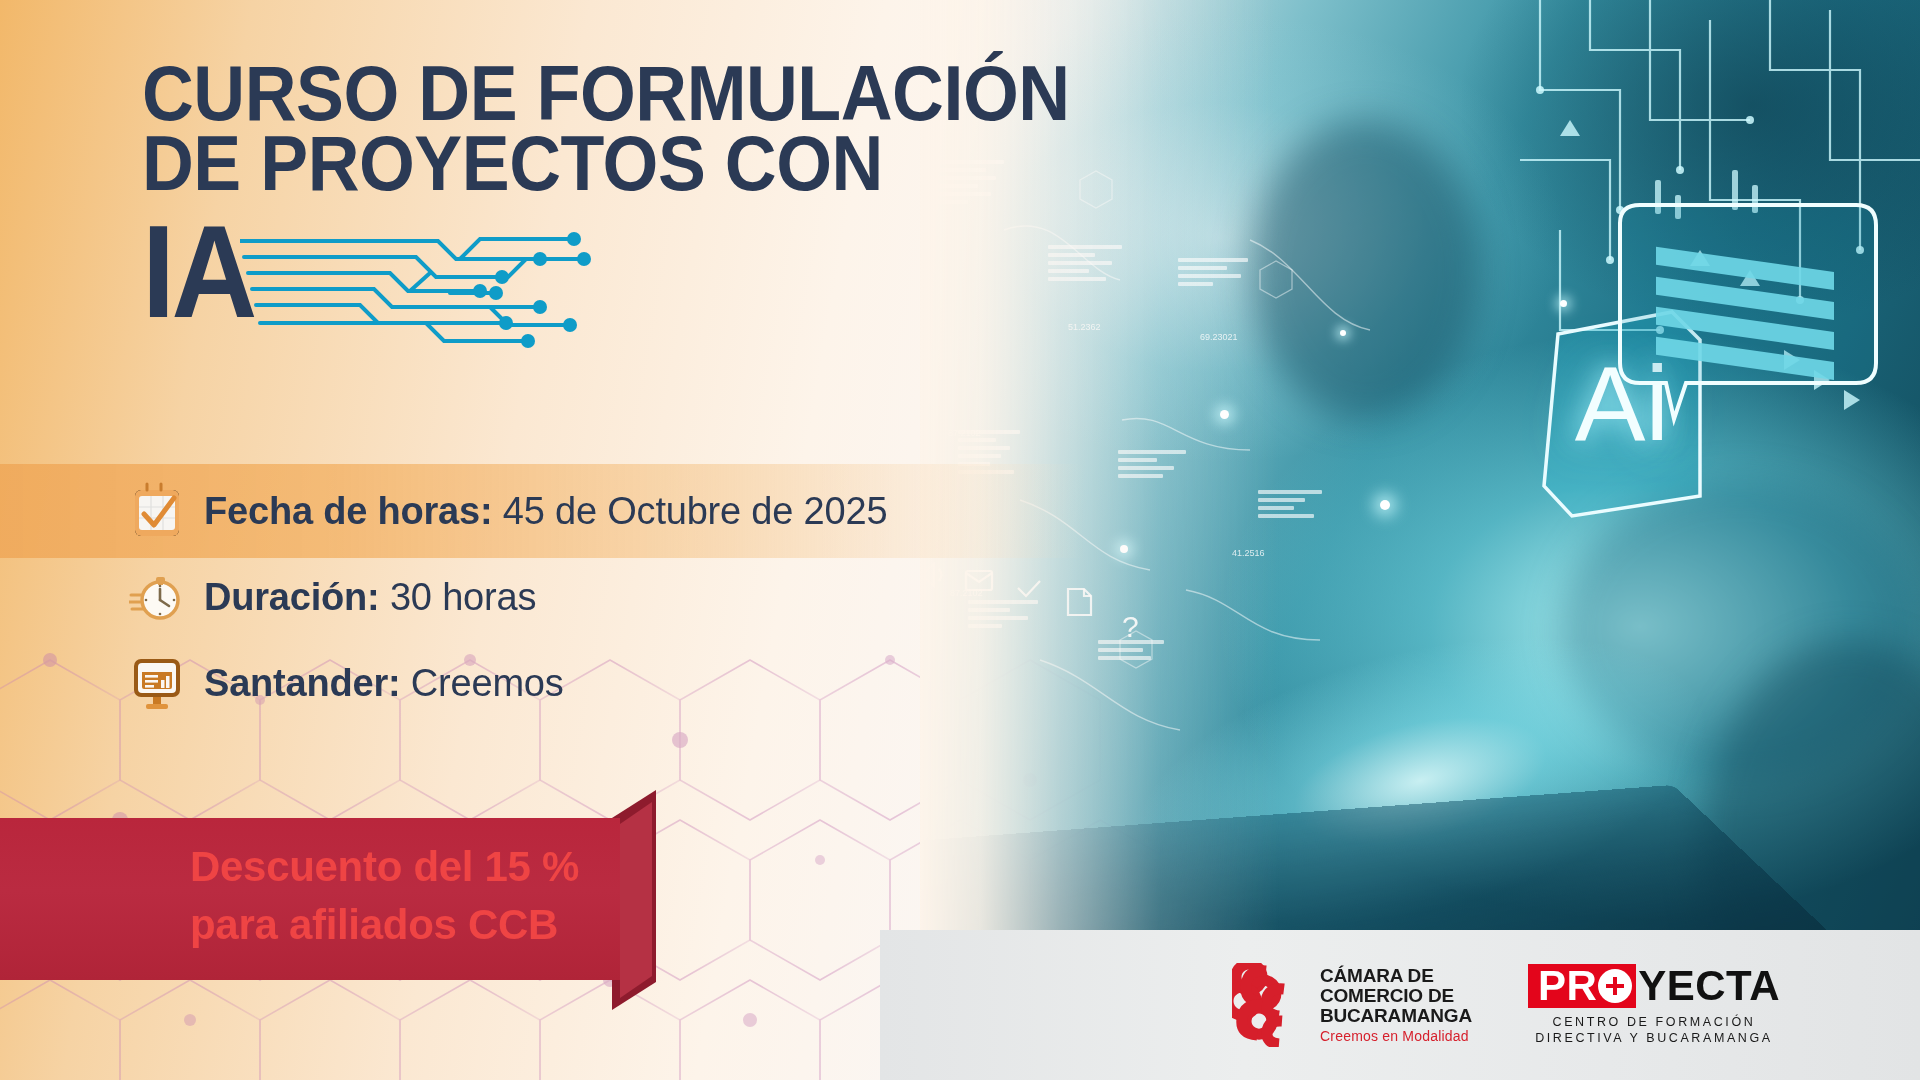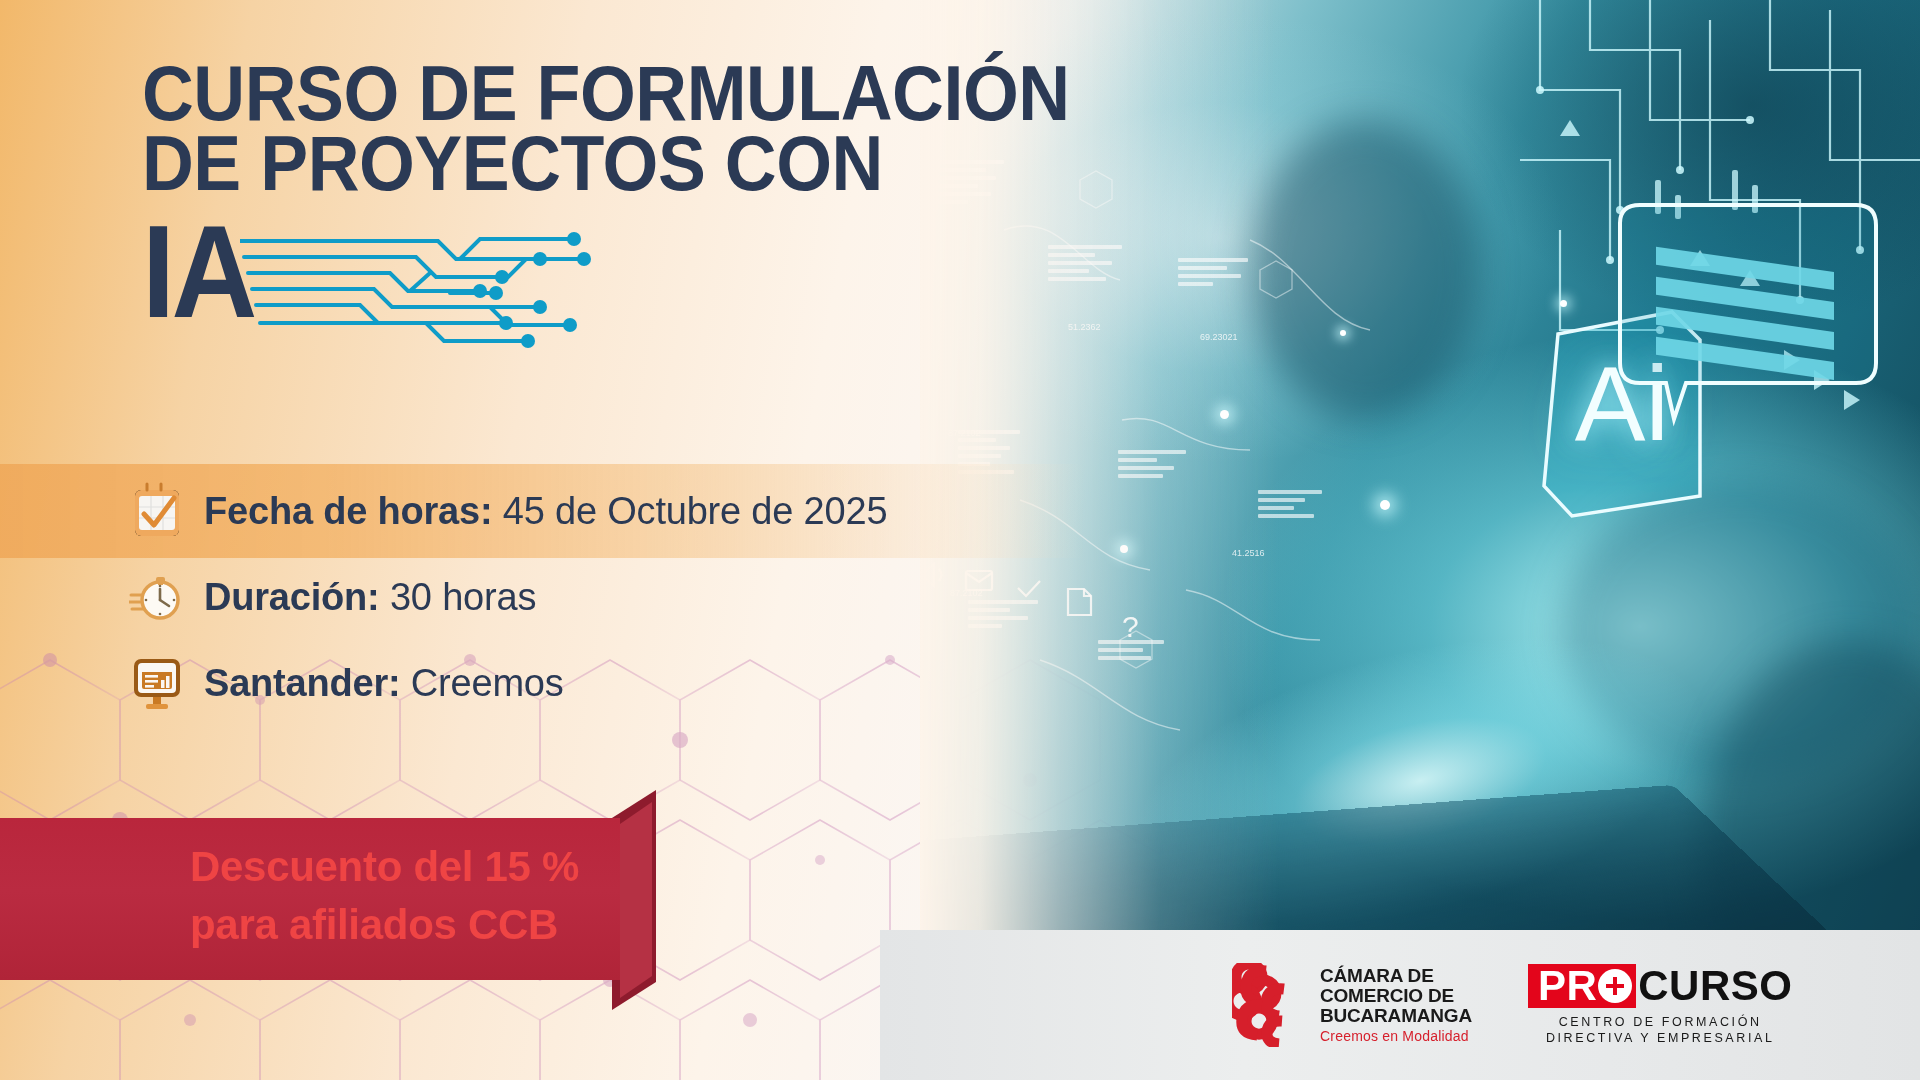--- a/index.html
+++ b/index.html
@@ -624,21 +624,21 @@
           <div class="ccb-tag">Creemos en Modalidad</div>
         </div>
       </div>
 
       <div class="proy-logo">
         <div class="proy-word">
           <div class="proy-pro">
             <span>PR</span>
             <span class="plus-o"></span>
           </div>
-          <div class="proy-yecta">CURSO</div>
+          <div class="proy-yecta">YECTA</div>
         </div>
         <div class="proy-tag">CENTRO DE FORMACIÓN
-DIRECTIVA Y EMPRESARIAL</div>
+DIRECTIVA Y BUCARAMANGA</div>
       </div>
     </div>
 
   </div>
 </div>
 
 </body></html>

